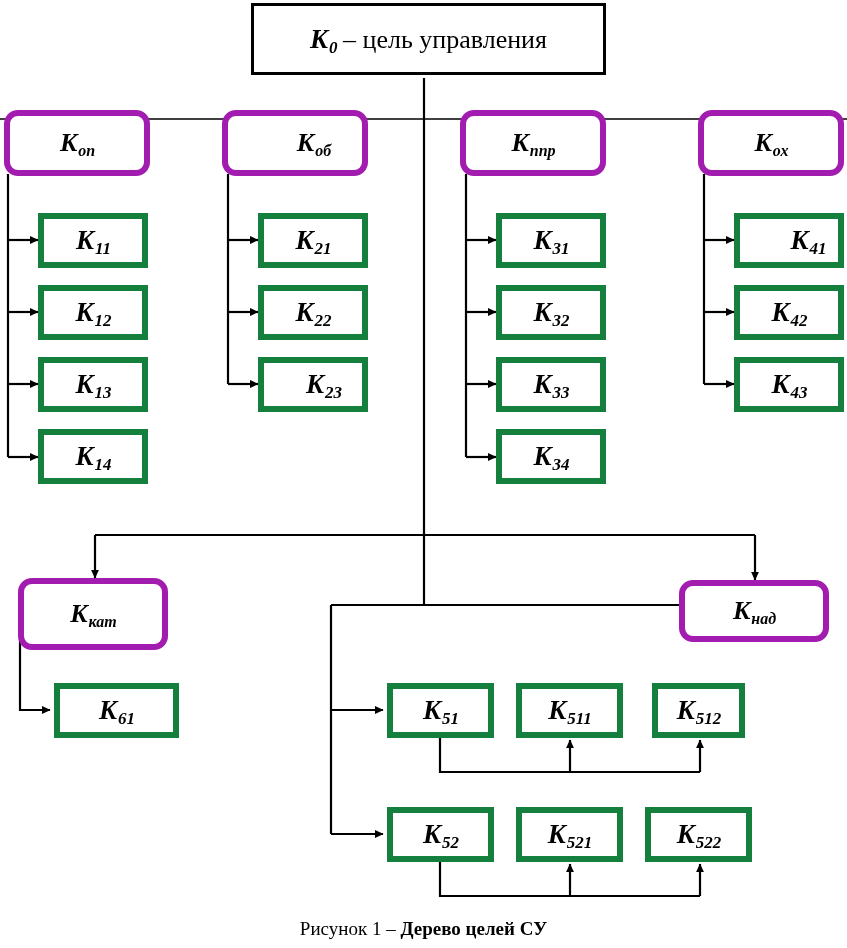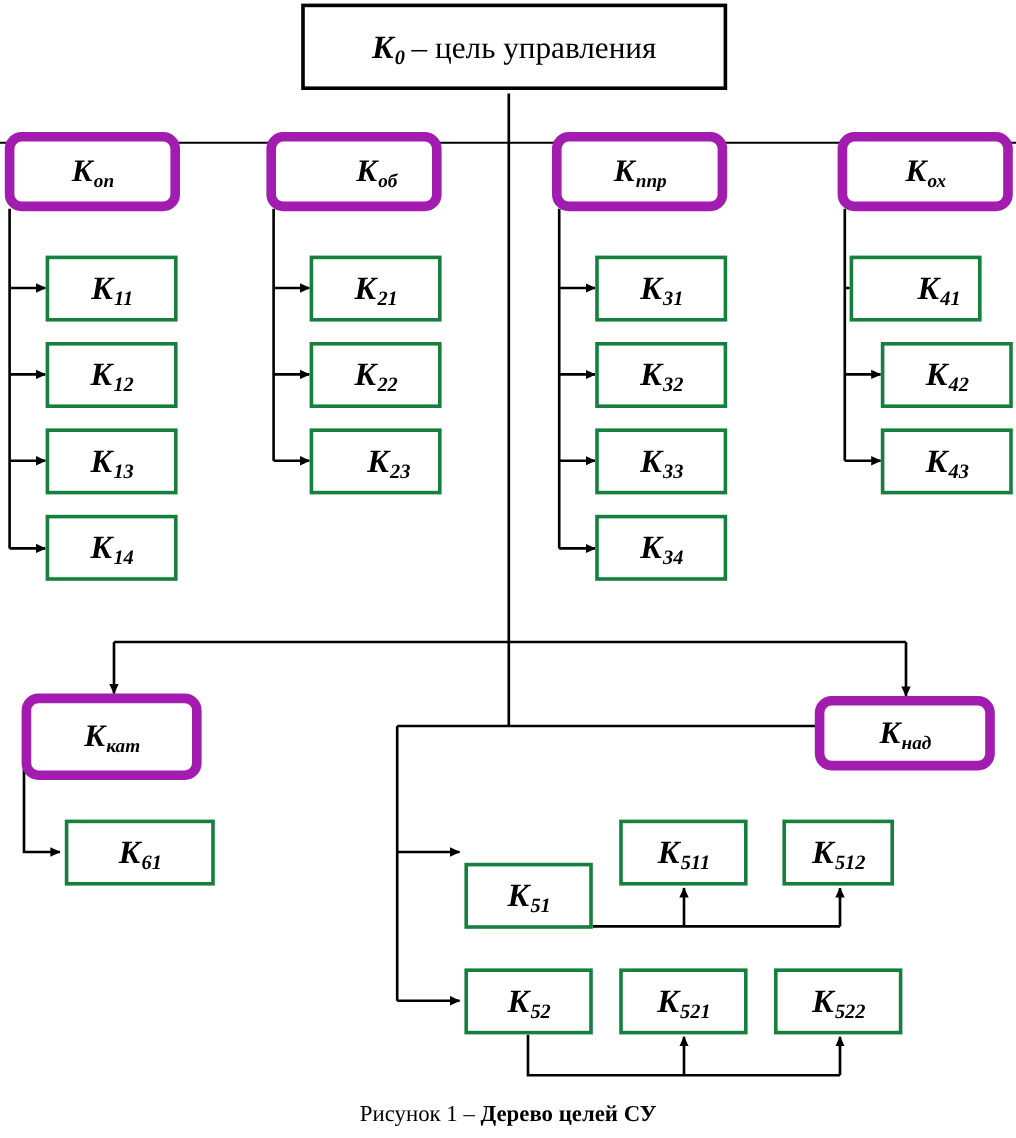--- a/index.html
+++ b/index.html
@@ -2,22 +2,22 @@
 <html><head>
 <meta charset="utf-8">
 <style>
   html,body{margin:0;padding:0;background:#ffffff;}
   body{width:847px;height:948px;font-family:"Liberation Serif",serif;}
   #stage{position:relative;width:847px;height:948px;background:#fff;overflow:hidden;}
   #wires{position:absolute;left:0;top:0;width:847px;height:948px;}
   .node{position:absolute;box-sizing:border-box;background:#fff;
         display:flex;align-items:center;justify-content:center;
         color:#000;}
-  .rect{border:3px solid #15803d;}
-  .round{border:8px solid #a21caf;border-radius:14px;}
+  .rect{border:6px solid #15803d;}
+  .round{border:6px solid #a21caf;border-radius:14px;}
   .root{border:3px solid #000;}
   .lbl{font-family:"Liberation Serif",serif;font-weight:bold;font-style:italic;
        white-space:nowrap;line-height:1;}
   .lbl .base{font-size:27px;}
   .lbl sub{font-size:17px;font-style:italic;font-weight:bold;
            vertical-align:baseline;position:relative;top:5px;left:1px;}
   .root .lbl{font-size:26px;}
   .root .base{font-size:27px;}
   .root .tail{font-style:normal;font-weight:normal;font-size:26px;}
   .round .lbl .base{font-size:26px;}
@@ -150,21 +150,21 @@
   <div class="node rect" style="left:496px;top:285px;width:110px;height:55px;">
     <span class="lbl"><span class="base">K</span><sub>32</sub></span>
   </div>
   <div class="node rect" style="left:496px;top:357px;width:110px;height:55px;">
     <span class="lbl"><span class="base">K</span><sub>33</sub></span>
   </div>
   <div class="node rect" style="left:496px;top:429px;width:110px;height:55px;">
     <span class="lbl"><span class="base">K</span><sub>34</sub></span>
   </div>
 
-  <div class="node rect" style="left:708px;top:213px;width:110px;height:55px;padding-left:38px;">
+  <div class="node rect" style="left:734px;top:213px;width:110px;height:55px;padding-left:38px;">
     <span class="lbl"><span class="base">K</span><sub>41</sub></span>
   </div>
   <div class="node rect" style="left:734px;top:285px;width:110px;height:55px;">
     <span class="lbl"><span class="base">K</span><sub>42</sub></span>
   </div>
   <div class="node rect" style="left:734px;top:357px;width:110px;height:55px;">
     <span class="lbl"><span class="base">K</span><sub>43</sub></span>
   </div>
 
   <div class="node round" style="left:18px;top:578px;width:150px;height:72px;">
@@ -175,21 +175,21 @@
   <div class="node round" style="left:679px;top:580px;width:150px;height:62px;">
     <span class="lbl">
       <span class="base">K</span><sub>над</sub>
     </span>
   </div>
 
   <div class="node rect" style="left:54px;top:683px;width:125px;height:55px;">
     <span class="lbl"><span class="base">K</span><sub>61</sub></span>
   </div>
 
-  <div class="node rect" style="left:387px;top:683px;width:107px;height:55px;margin-top:36px;">
+  <div class="node rect" style="left:387px;top:683px;width:107px;height:55px;">
     <span class="lbl"><span class="base">K</span><sub>51</sub></span>
   </div>
   <div class="node rect" style="left:516px;top:683px;width:107px;height:55px;">
     <span class="lbl"><span class="base">K</span><sub>511</sub></span>
   </div>
   <div class="node rect" style="left:652px;top:683px;width:93px;height:55px;text-align:right;">
     <span class="lbl"><span class="base">K</span><sub>512</sub></span>
   </div>
 
   <div class="node rect" style="left:387px;top:807px;width:107px;height:55px;">

